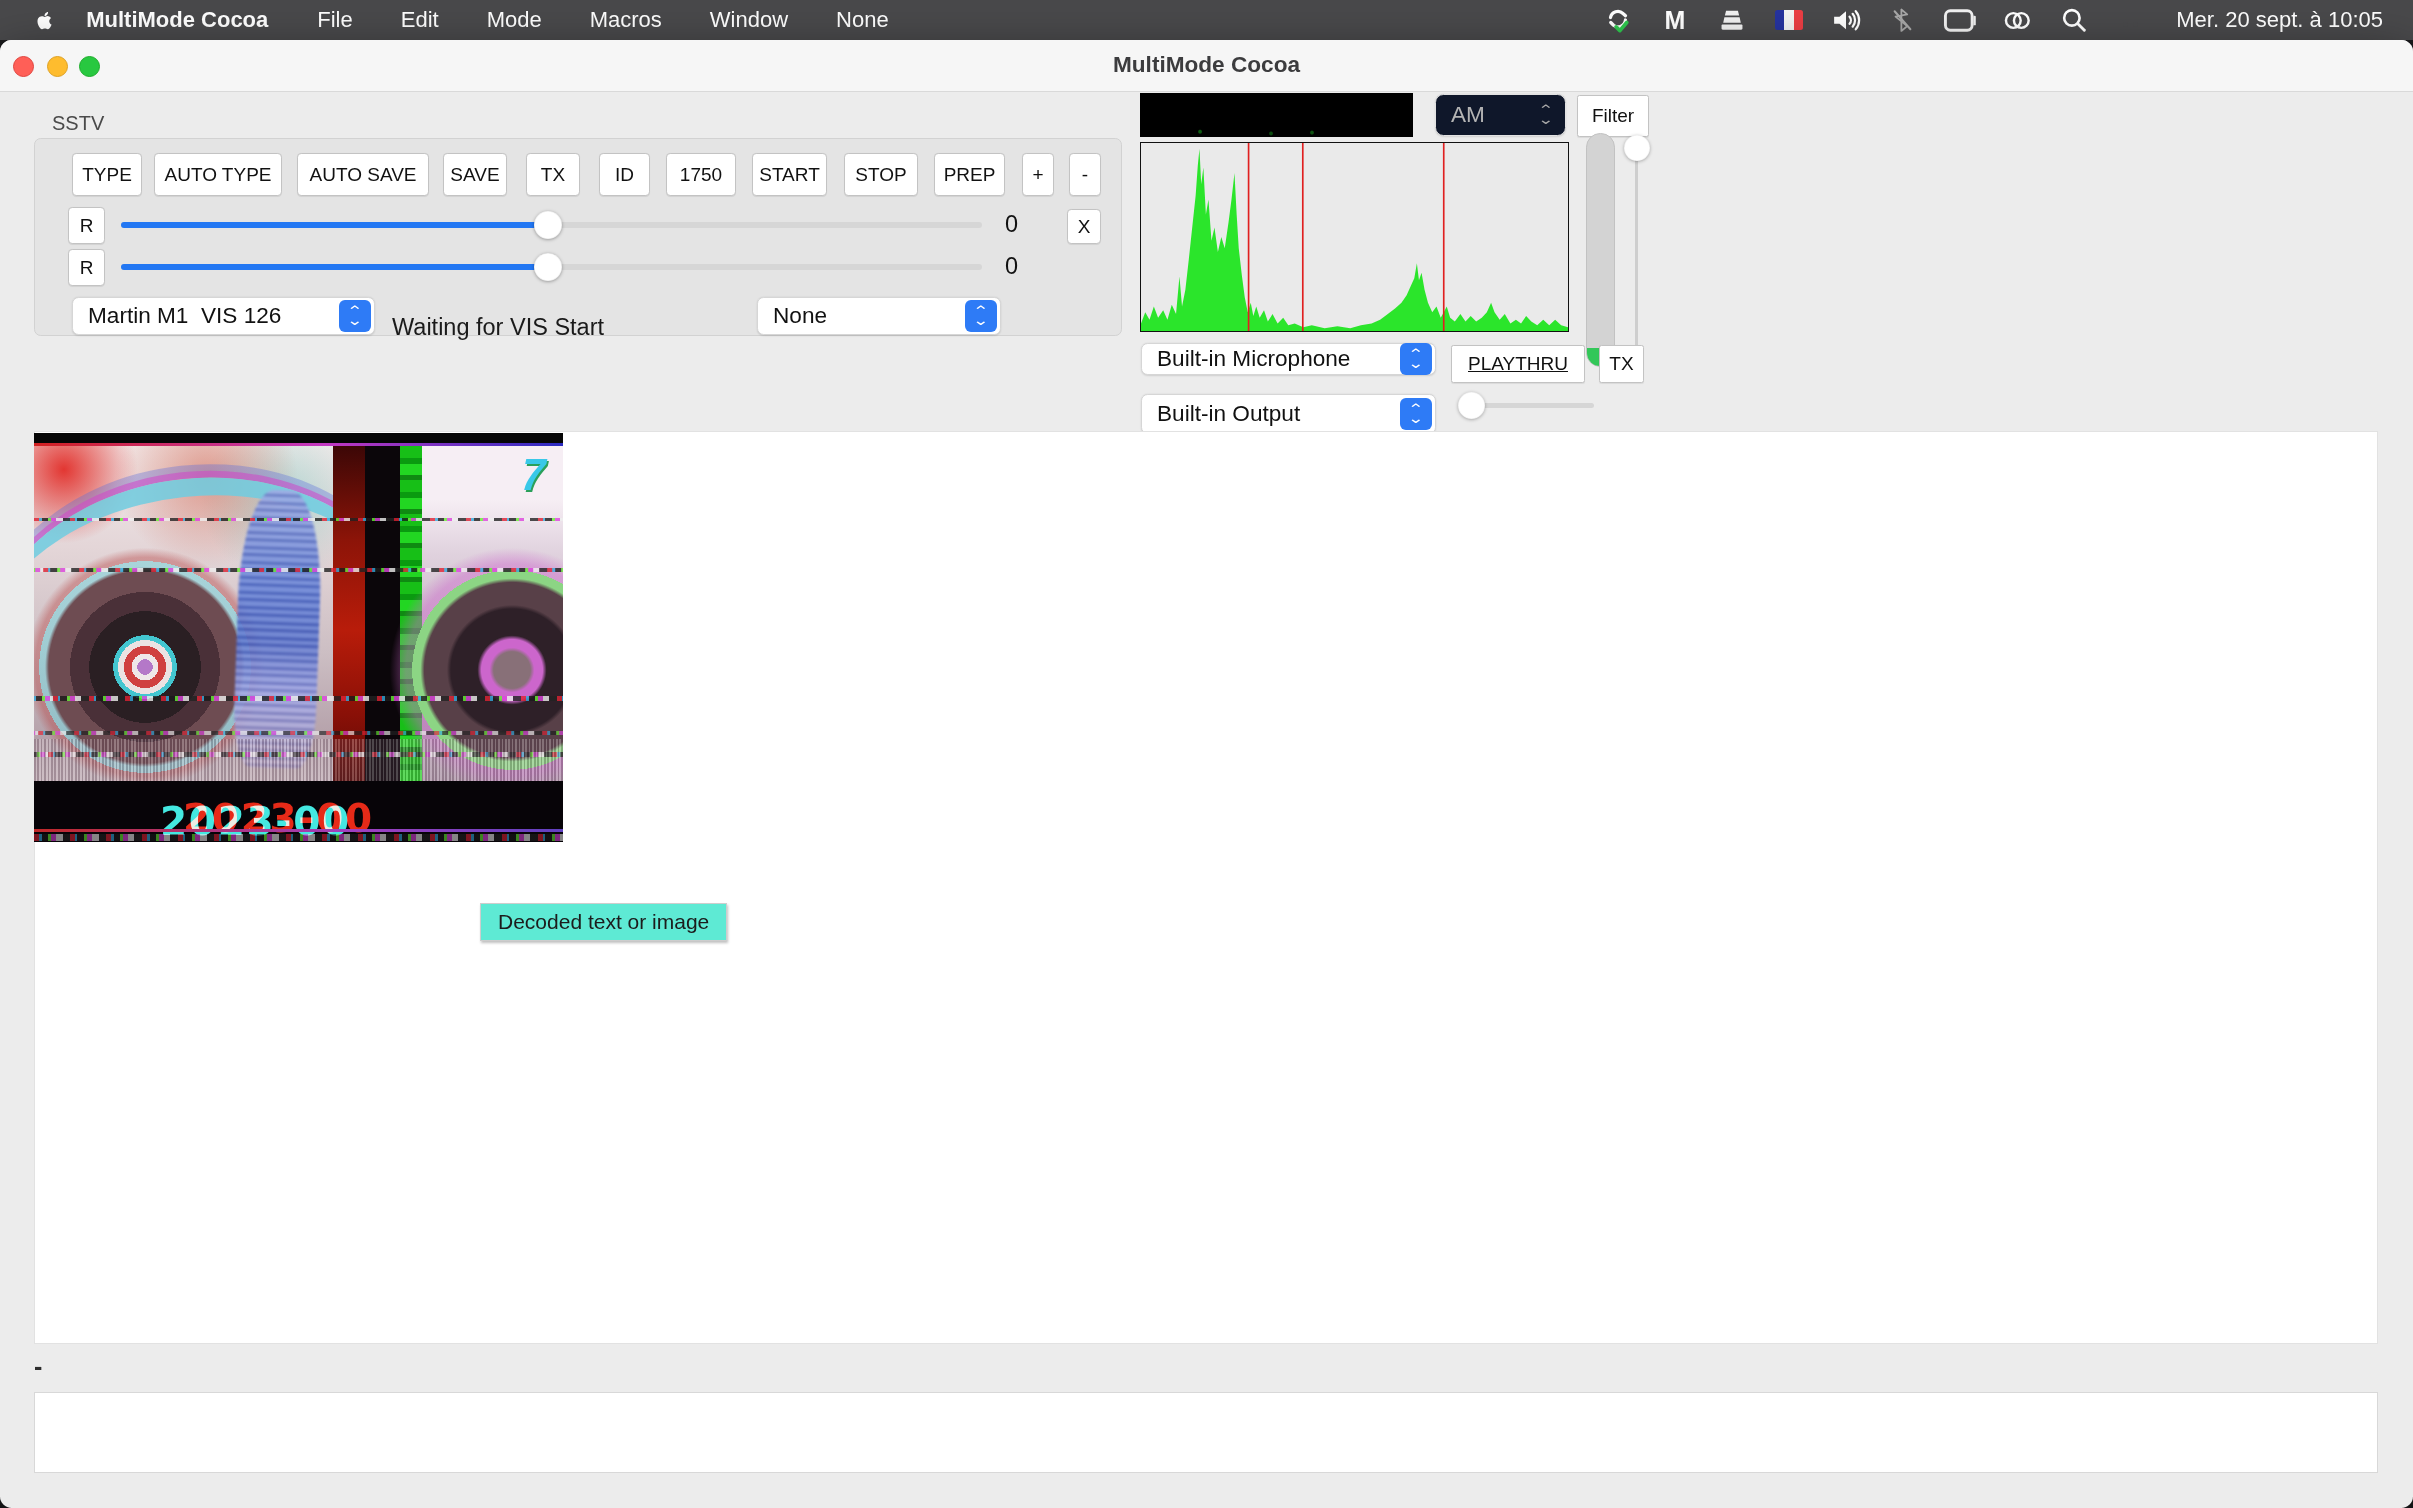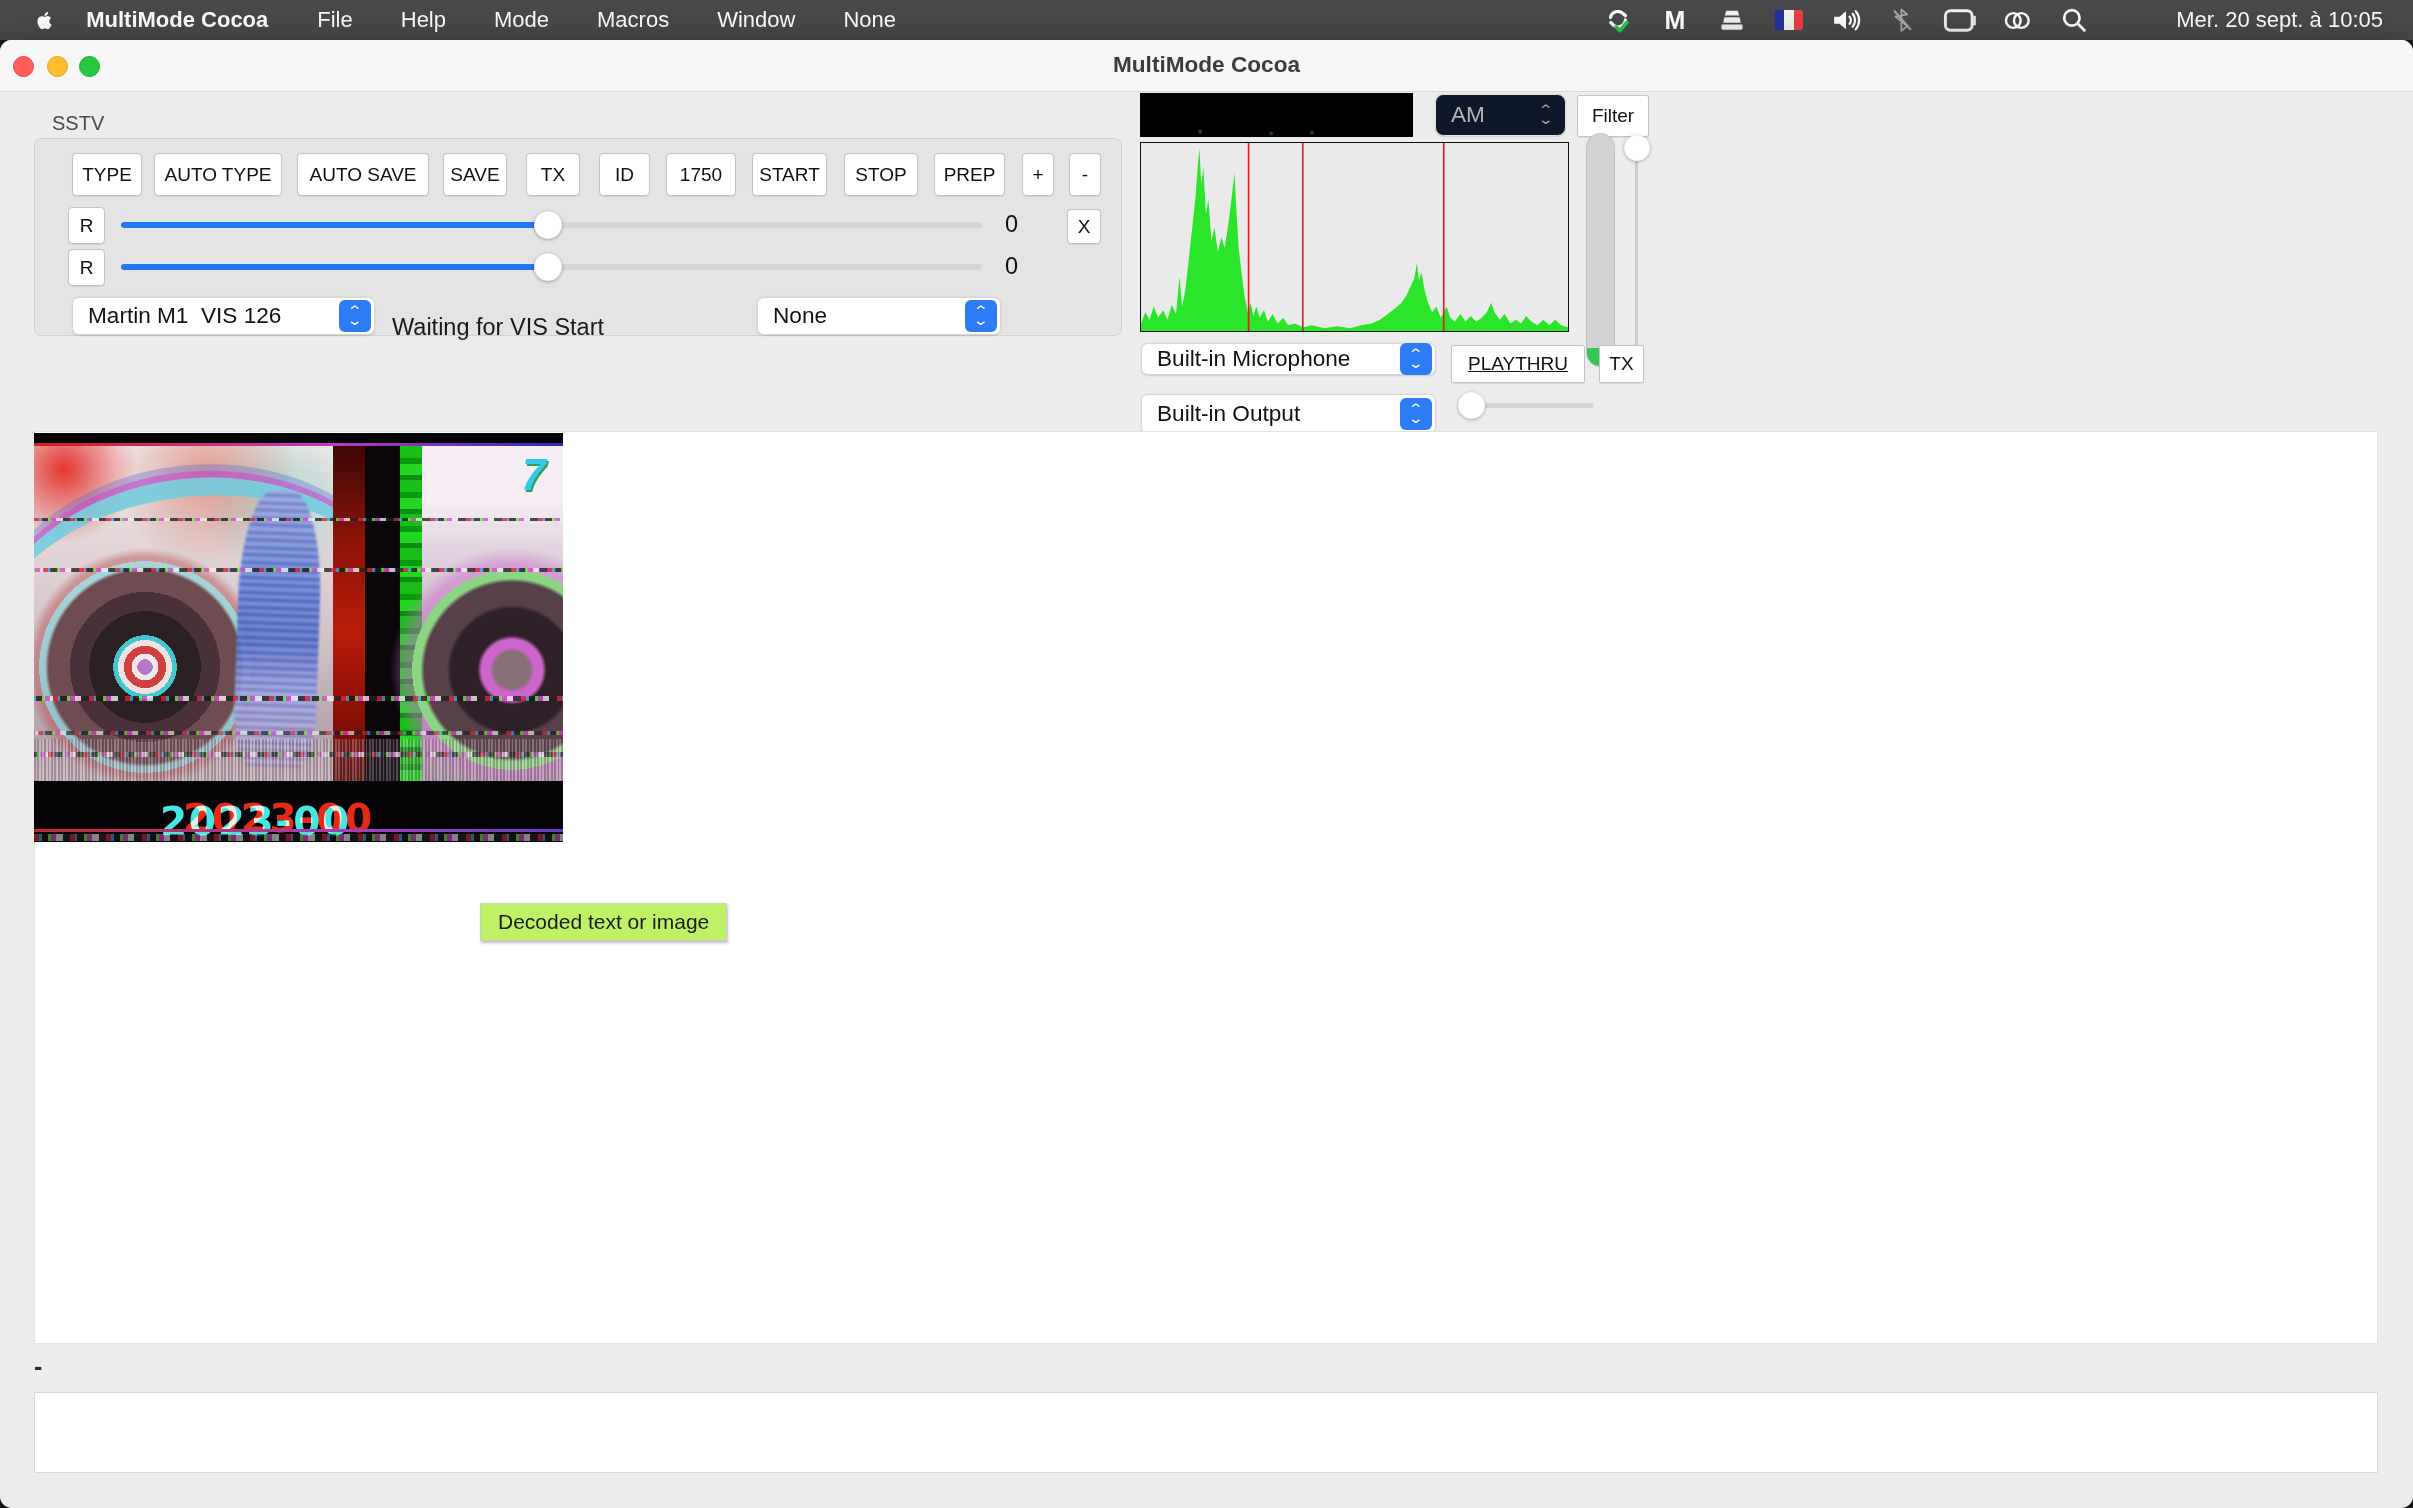--- a/index.html
+++ b/index.html
@@ -62,21 +62,21 @@
   
   #out-slider-track { position:absolute; left:1458px; top:363px; width:136px; height:5px; background:#d6d6d6; border-radius:2.5px; }
   #out-slider-thumb { position:absolute; left:1458px; top:352px; width:27px; height:27px; background:#fff; border-radius:50%; box-shadow:0 0.8px 3.4px rgba(0,0,0,.3), inset 0 0 0 0.8px rgba(0,0,0,.05); }
 
   
   #main-area { position:absolute; left:34px; top:391px; width:2344px; height:913px; background:#fff; border:0.8px solid #e2e2e2; }
   #bottom-dash { position:absolute; left:34px; top:1312px; font-size:25px; font-weight:700; color:#2d2d2d; }
   #log-box { position:absolute; left:34px; top:1352px; width:2344px; height:81px; background:#fff; border:0.8px solid #d8d8d8; }
 
   
-  #tooltip { position:absolute; left:480px; top:863px; height:38px; padding:0 17px; background:#bef264; border:0.8px solid #cdcdcd; box-shadow:0.8px 1.7px 2.5px rgba(0,0,0,.25); display:flex; align-items:center; font-size:21px; color:#1c1c1c; }
+  #tooltip { position:absolute; left:480px; top:863px; height:38px; padding:0 17px; background:#5eead4; border:0.8px solid #cdcdcd; box-shadow:0.8px 1.7px 2.5px rgba(0,0,0,.25); display:flex; align-items:center; font-size:21px; color:#1c1c1c; }
 
   
   #decoded { position:absolute; left:34px; top:393px; width:529px; height:409px; background:#050505; overflow:hidden; }
   .dc-topline { position:absolute; left:0; top:10px; width:100%; height:2.5px; background:linear-gradient(90deg,#d12020,#c238c2 55%,#2a2ac0); }
   .dc-main { position:absolute; left:0; top:12.6px; width:529px; height:335px; }
   .dc-left { position:absolute; left:0; top:0; width:332px; height:335px;
     background:
       radial-gradient(circle at 9% 7%, rgba(225,35,30,.9), rgba(225,35,30,0) 17%),
       radial-gradient(circle at 52% 9%, rgba(205,80,55,.5), rgba(205,80,55,0) 26%),
       radial-gradient(circle at 75% 16%, rgba(120,200,190,.5), rgba(120,200,190,0) 22%),
@@ -116,21 +116,21 @@
 
 <div id="menubar">
   <div class="left">
     <span class="menu-apple">
       <svg class="icon-svg" width="22" height="25" viewBox="0 0 24 28">
           <path fill="#fff" d="M16.7 14.8c0-2.4 2-3.6 2.1-3.7-1.1-1.7-2.9-1.9-3.5-2-1.5-.2-2.9.9-3.7.9-.8 0-1.9-.9-3.2-.8-1.6 0-3.1 1-4 2.4-1.7 3-.4 7.4 1.2 9.8.8 1.2 1.8 2.5 3.1 2.4 1.2 0 1.7-.8 3.2-.8 1.5 0 1.9.8 3.2.8 1.3 0 2.2-1.2 3-2.4.9-1.4 1.3-2.7 1.3-2.8 0 0-2.6-1-2.7-3.8zM14.4 7.6c.7-.8 1.1-2 1-3.1-1 0-2.2.7-2.9 1.5-.6.7-1.2 1.9-1 3 1.1.1 2.2-.6 2.9-1.4z"></path>
         </svg>
     </span>
     <span class="menu-app-name">MultiMode Cocoa</span>
     <span class="menu-item">File</span>
-    <span class="menu-item">Help</span>
+    <span class="menu-item">Edit</span>
     <span class="menu-item">Mode</span>
     <span class="menu-item">Macros</span>
     <span class="menu-item">Window</span>
     <span class="menu-item">None</span>
   </div>
   <div class="right">
     <span class="status-icon">
       <svg class="icon-svg" width="32" height="30" viewBox="0 0 24 24">
           <path d="M6 10a6 6 0 0 1 10-3.2l2 1.8" stroke="#fff" stroke-width="2.6" fill="none" stroke-linecap="round"></path>
           <path d="M18 12a6 6 0 0 1-9.6 4.2L6.2 14" stroke="#fff" stroke-width="2.6" fill="none" stroke-linecap="round"></path>

